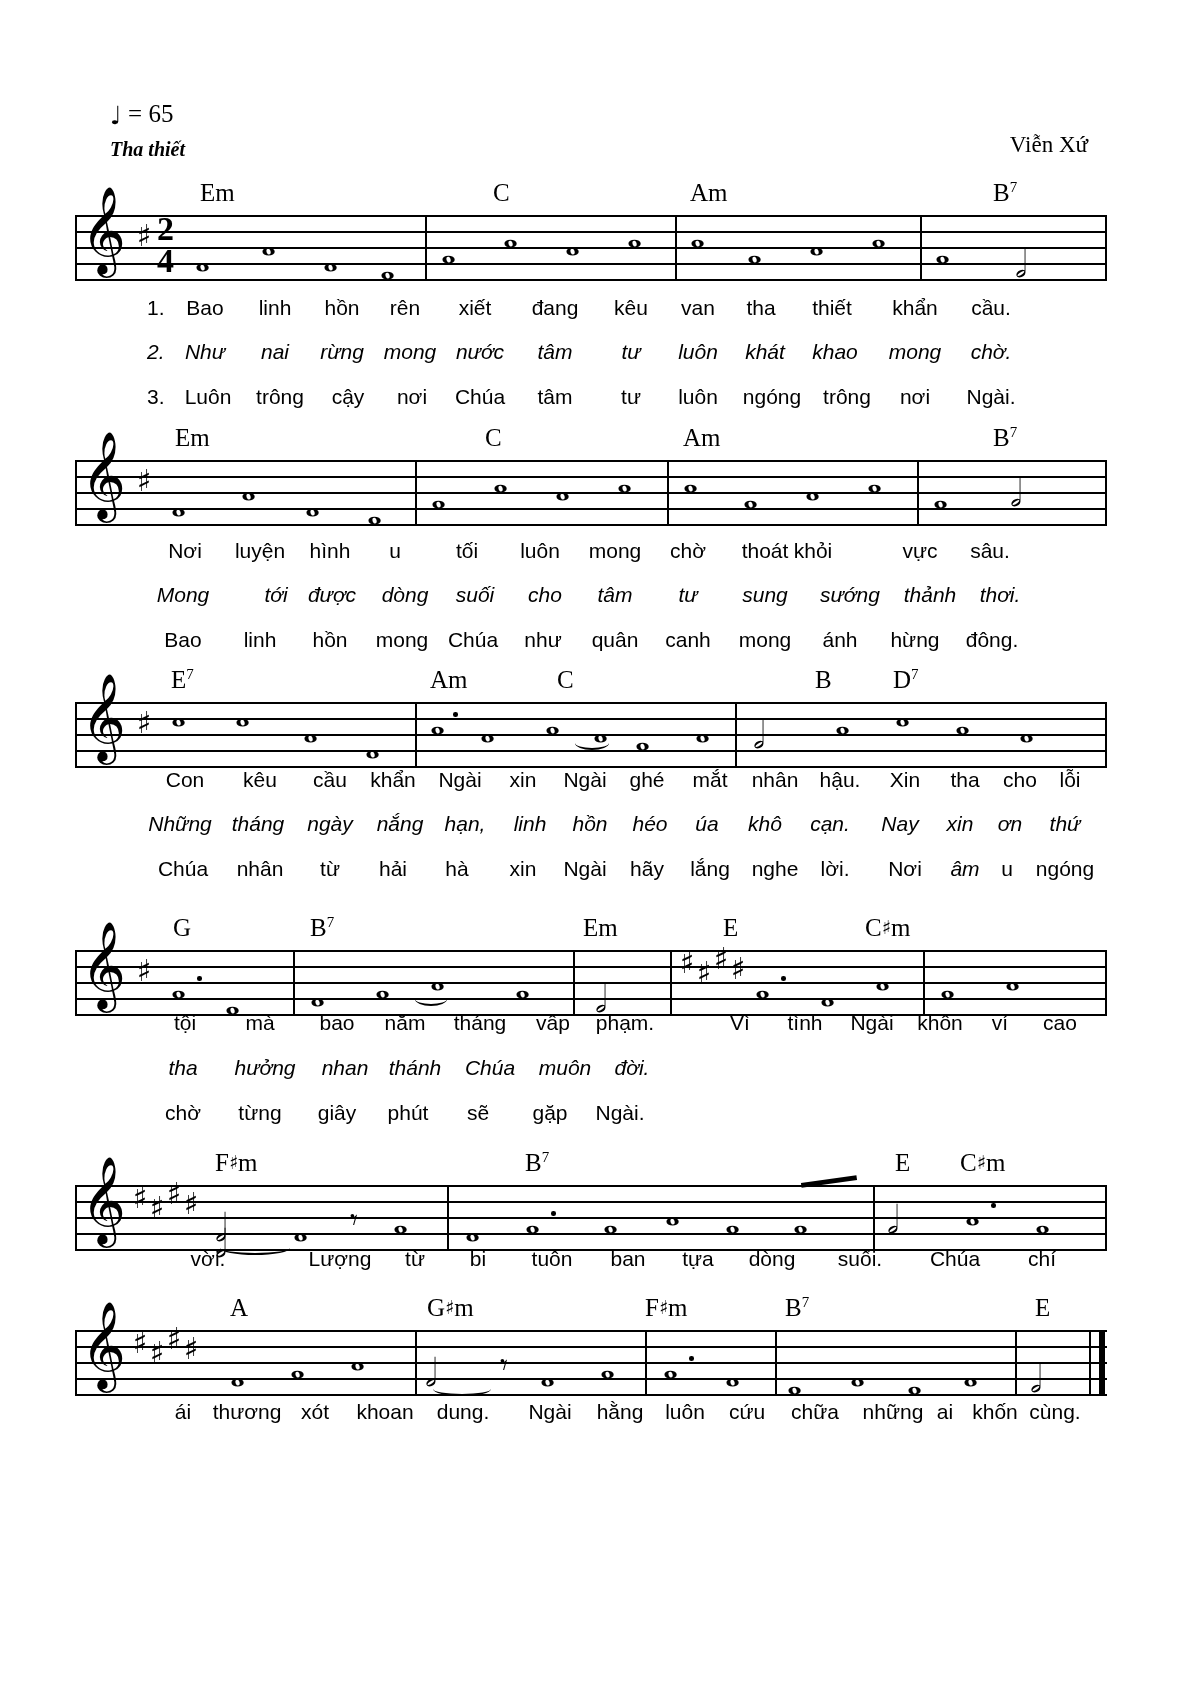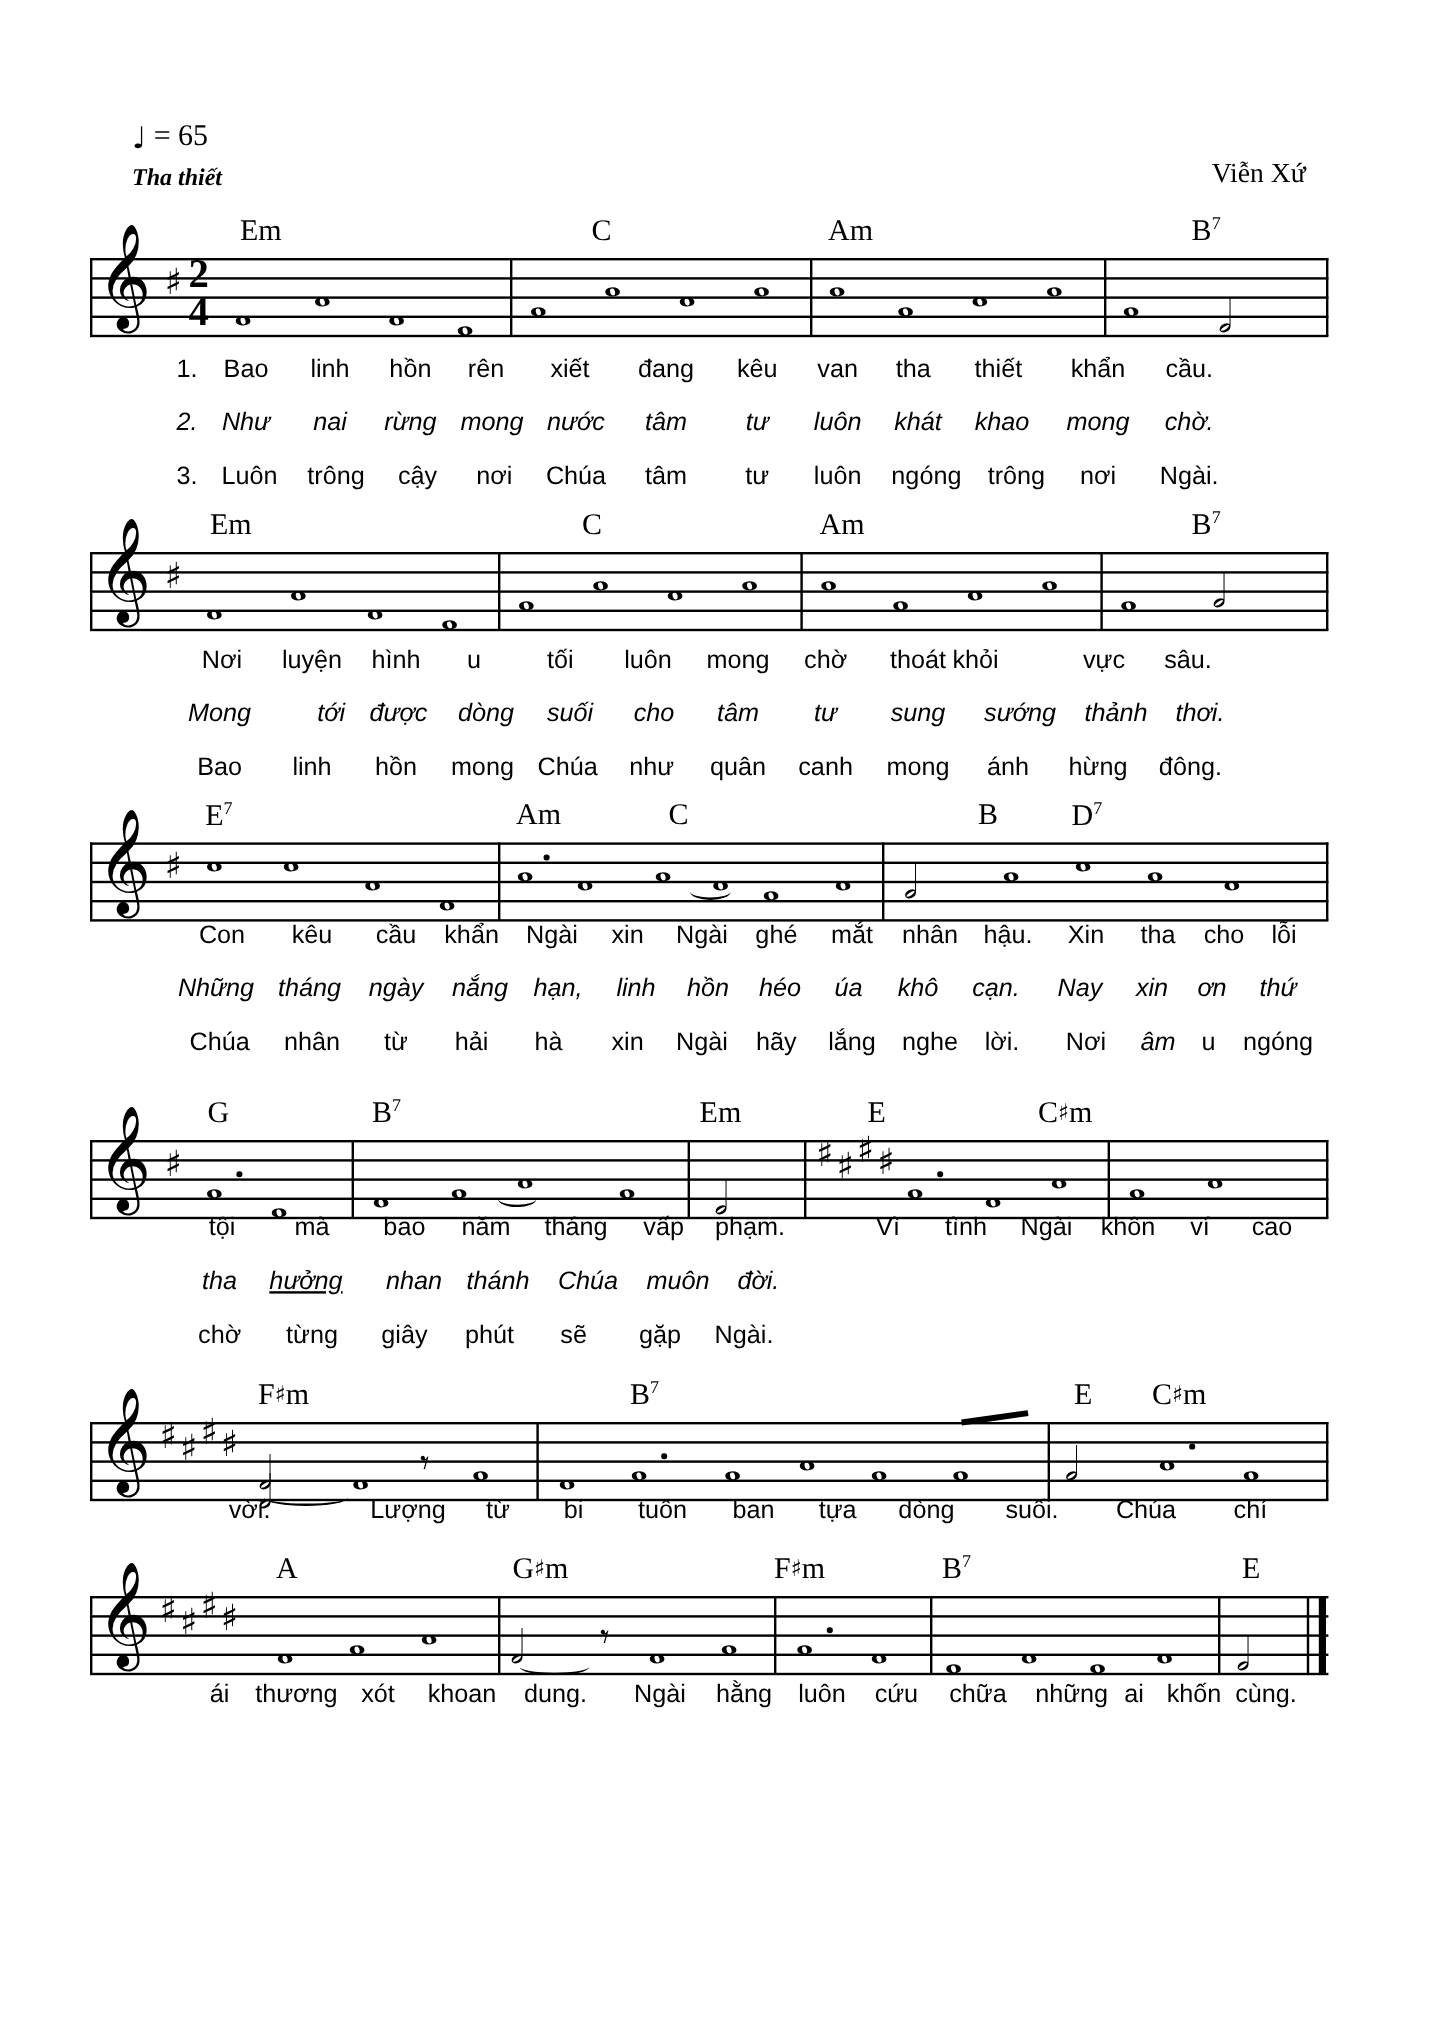--- a/index.html
+++ b/index.html
@@ -529,21 +529,21 @@
     <span class="lyric-word" style="left:665px;">Vì</span>
     <span class="lyric-word" style="left:730px;">tình</span>
     <span class="lyric-word" style="left:797px;">Ngài</span>
     <span class="lyric-word" style="left:865px;">khôn</span>
     <span class="lyric-word" style="left:925px;">ví</span>
     <span class="lyric-word" style="left:985px;">cao</span>
   </div>
 
   <div class="lyrics italic" style="top:1056px;">
     <span class="lyric-word" style="left:108px;">tha</span>
-    <span class="lyric-word" style="left:180px;text-decoration:underline;">hưởng</span>
+    <span class="lyric-word" style="left:190px;">hưởng</span>
     <span class="lyric-word" style="left:270px;">nhan</span>
     <span class="lyric-word" style="left:340px;">thánh</span>
     <span class="lyric-word" style="left:415px;">Chúa</span>
     <span class="lyric-word" style="left:490px;">muôn</span>
     <span class="lyric-word" style="left:557px;">đời.</span>
   </div>
 
   <div class="lyrics" style="top:1101px;">
     <span class="lyric-word" style="left:108px;">chờ</span>
     <span class="lyric-word" style="left:185px;">từng</span>

